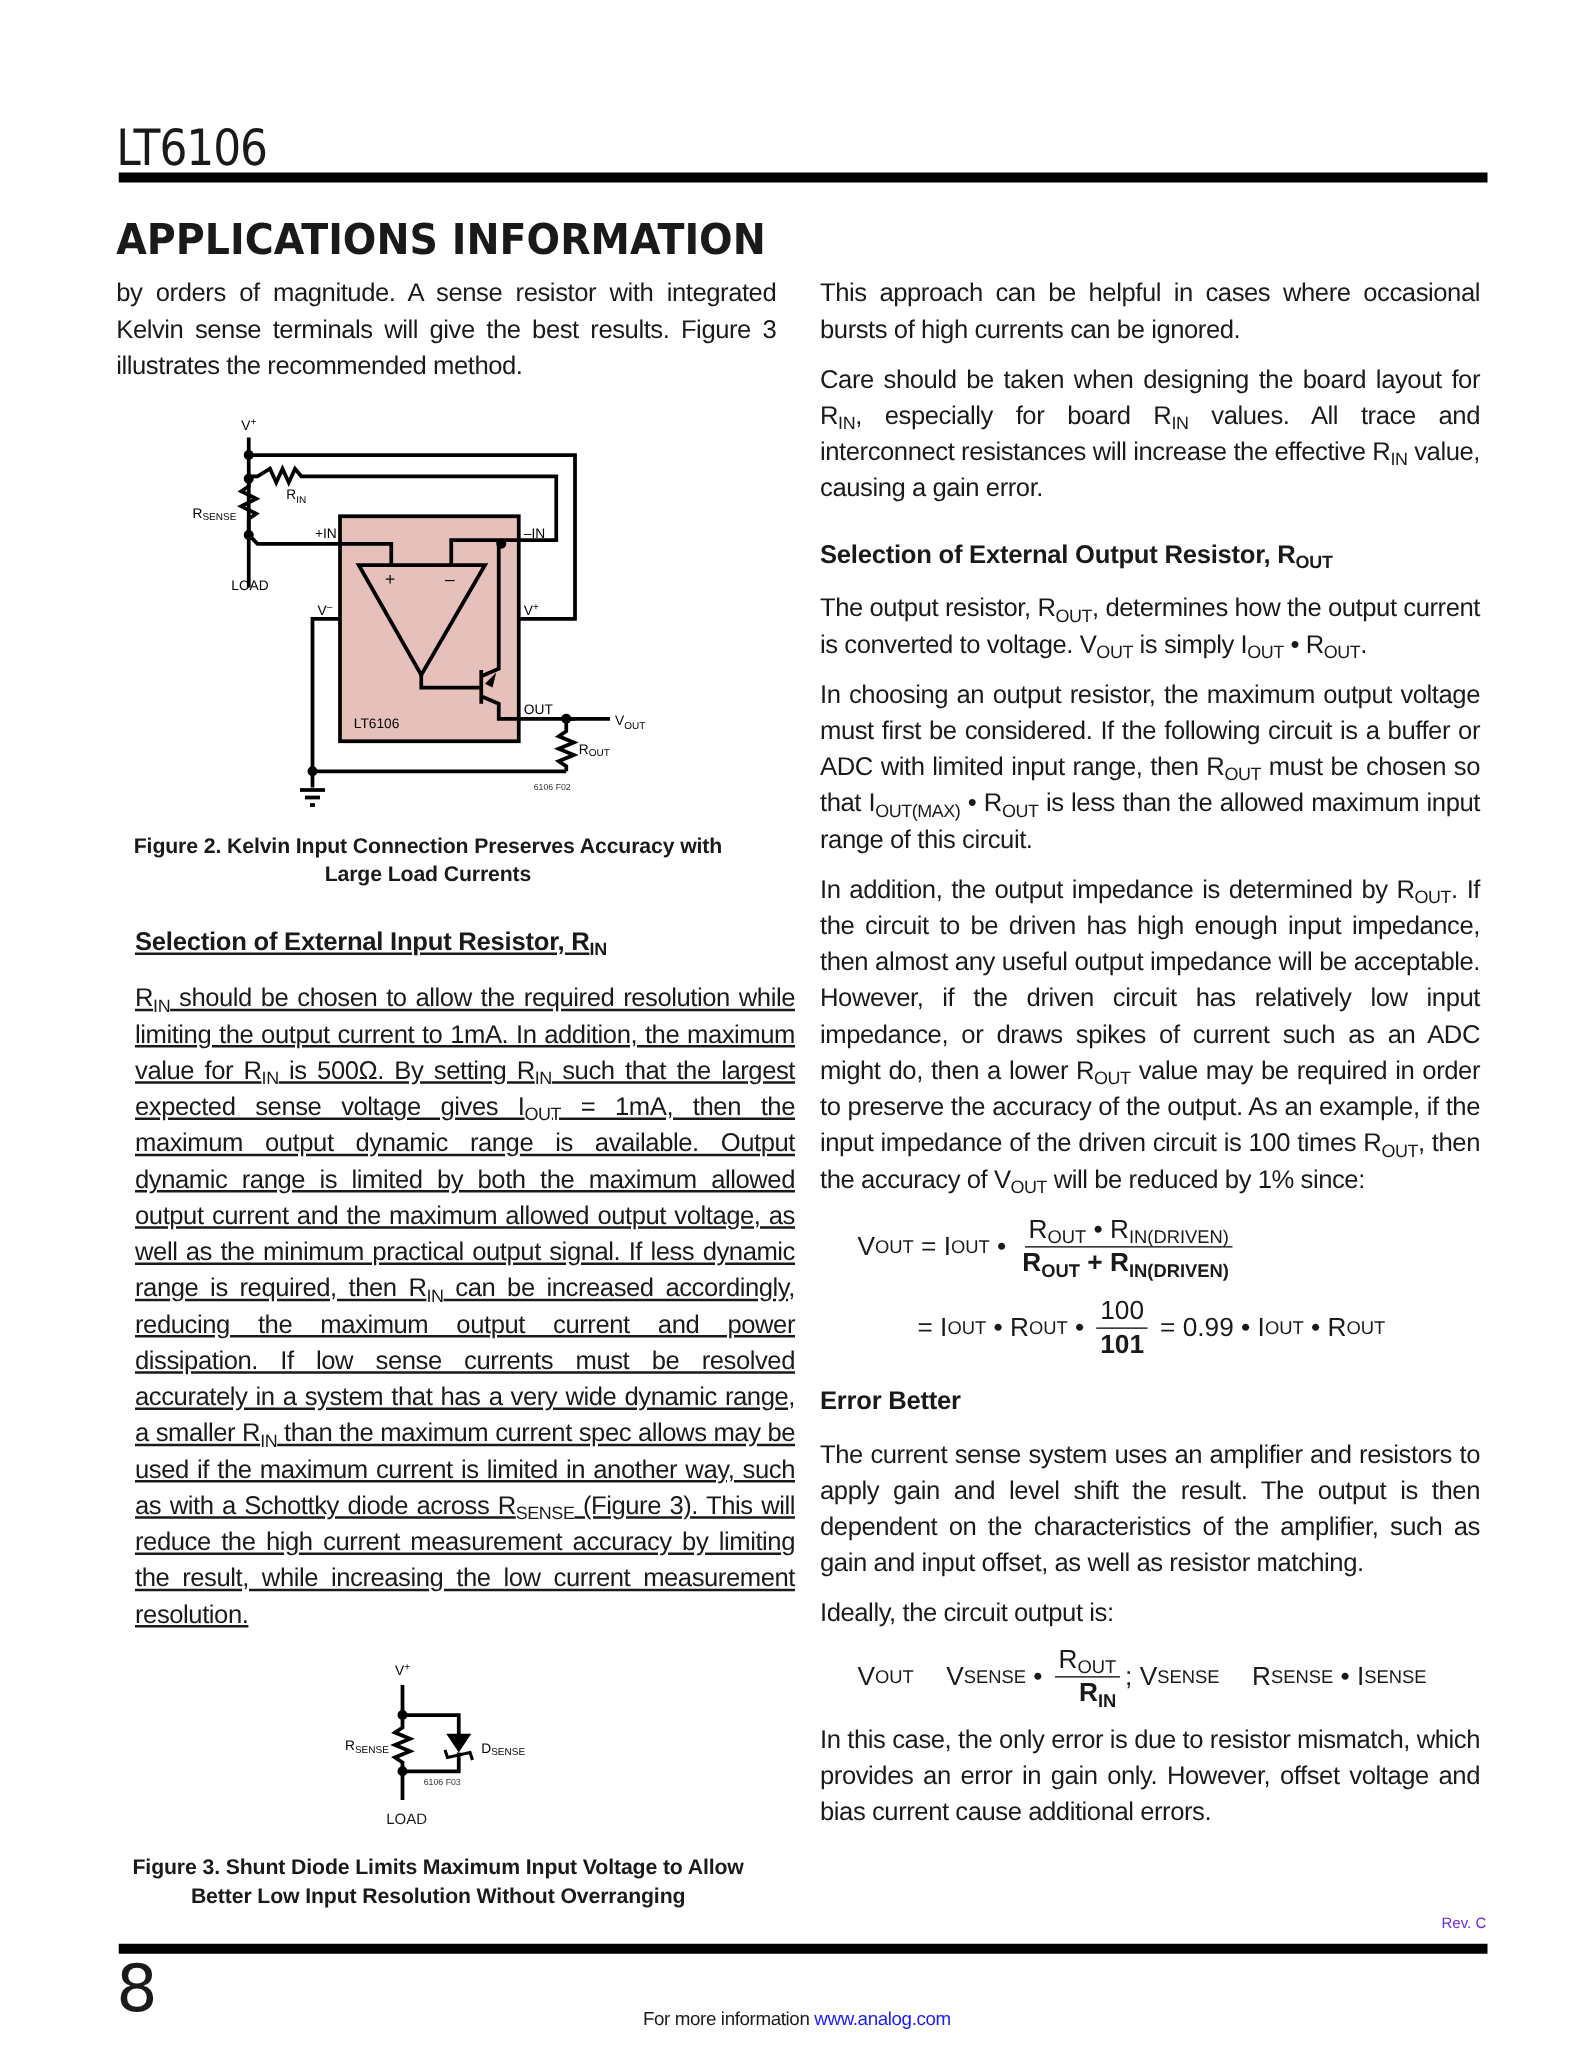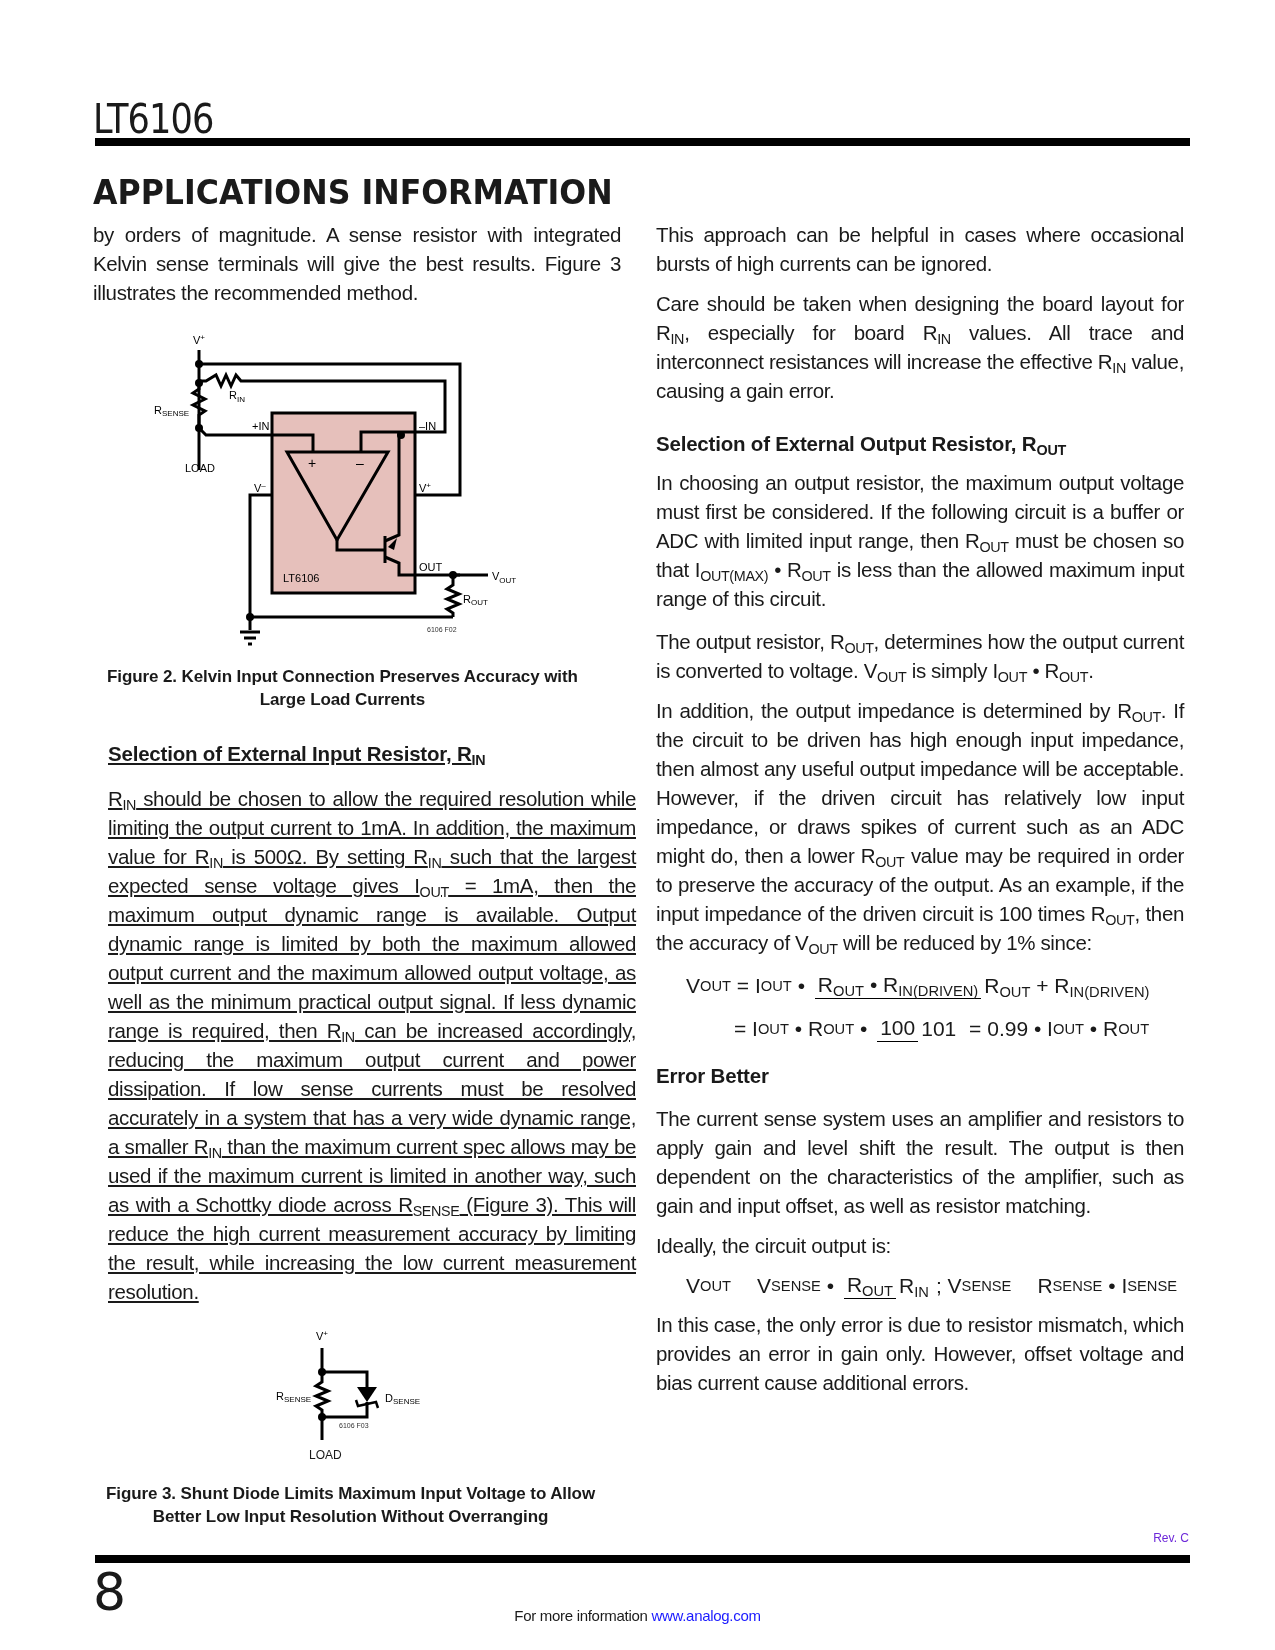--- a/index.html
+++ b/index.html
@@ -12,23 +12,23 @@
   .section-title { left: 93px; top: 172px; font-size: 34px; font-weight: bold; letter-spacing: 0px;
                    font-family: "DejaVu Sans", sans-serif; transform: scaleX(0.93); transform-origin: left top; }
   .col { position: absolute; width: 528px; font-size: 20.5px; line-height: 29px; }
   .col-left { left: 93px; top: 220px; }
   .col-right { left: 656px; top: 220px; }
   .col p { margin: 0 0 11px 0; text-align: justify; letter-spacing: -0.35px; }
   .col h3 { margin: 0 0 10px 0; font-size: 20.5px; font-weight: bold; letter-spacing: -0.2px; }
   sub { font-size: 70%; vertical-align: -0.3em; line-height: 0; }
   .fig-caption { font-weight: bold; font-size: 17px; line-height: 23px; letter-spacing: -0.1px; text-align: center; }
   .eq { font-size: 21px; display: flex; align-items: center; white-space: nowrap; }
-  .frac { display: inline-flex; flex-direction: row; align-items: flex-start; margin: 0 4px; }
+  .frac { display: inline-flex; flex-direction: column; align-items: flex-end; margin: 0 4px; }
   .frac .num { border-bottom: 1.5px solid #000; padding: 0 3px 1px 3px; line-height: 24px; }
-  .frac .den { padding: 1px 3px 0 3px; line-height: 24px; }
+  .frac .den { padding: 1px 3px 0 3px; line-height: 24px; font-weight: bold; }
   .rule-bottom { left: 95px; top: 1555px; width: 1095px; height: 8px; background: #000; }
   .page-num { left: 93px; top: 1562px; font-size: 52px; font-family: "DejaVu Sans", sans-serif; font-weight: normal; }
   .rev { right: 86px; top: 1531px; font-size: 12px; color: #6d28d9; }
   .footer { left: 0; width: 1275px; top: 1607px; text-align: center; font-size: 15px; letter-spacing: -0.3px; }
   .footer a { color: #1a1aff; text-decoration: none; }
   svg text { font-family: "Liberation Sans", sans-serif; }
 </style>
 </head>
 <body>
 
@@ -142,22 +142,22 @@
 <div class="abs fig-caption" style="left:106px; top:1482px;">
   <div>Figure 3. Shunt Diode Limits Maximum Input Voltage to Allow</div>
   <div>Better Low Input Resolution Without Overranging</div>
 </div>
 
 <div class="col col-right">
   <p>This approach can be helpful in cases where occasional bursts of high currents can be ignored.</p>
   <p><span>Care should be taken when designing the board layout for R</span><sub>IN</sub><span>, especially for board R</span><sub>IN</sub><span> values. All trace and interconnect resistances will increase the effective R</span><sub>IN</sub><span> value, causing a gain error.</span></p>
 
   <h3 style="margin-top:24px"><span>Selection of External Output Resistor, R</span><sub>OUT</sub></h3>
+  <p style="margin-top:14px"><span>The output resistor, R</span><sub>OUT</sub><span>, determines how the output current is converted to voltage. V</span><sub>OUT</sub><span> is simply I</span><sub>OUT</sub><span> • R</span><sub>OUT</sub><span>.</span></p>
   <p><span>In choosing an output resistor, the maximum output voltage must first be considered. If the following circuit is a buffer or ADC with limited input range, then R</span><sub>OUT</sub><span> must be chosen so that I</span><sub>OUT(MAX)</sub><span> • R</span><sub>OUT</sub><span> is less than the allowed maximum input range of this circuit.</span></p>
-  <p style="margin-top:14px"><span>The output resistor, R</span><sub>OUT</sub><span>, determines how the output current is converted to voltage. V</span><sub>OUT</sub><span> is simply I</span><sub>OUT</sub><span> • R</span><sub>OUT</sub><span>.</span></p>
   <p><span>In addition, the output impedance is determined by R</span><sub>OUT</sub><span>. If the circuit to be driven has high enough input impedance, then almost any useful output impedance will be acceptable. However, if the driven circuit has relatively low input impedance, or draws spikes of current such as an ADC might do, then a lower R</span><sub>OUT</sub><span> value may be required in order to preserve the accuracy of the output. As an example, if the input impedance of the driven circuit is 100 times R</span><sub>OUT</sub><span>, then the accuracy of V</span><sub>OUT</sub><span> will be reduced by 1% since:</span></p>
 
   <div class="eq" style="margin:14px 0 0 30px;">
     <span>V</span>
       <sub>OUT</sub>
     <span style="white-space:pre"> = I</span>
       <sub>OUT</sub>
     <span style="white-space:pre"> • </span>
     <span class="frac">
       <span class="num"><span>R</span><sub>OUT</sub><span style="white-space:pre"> • R</span><sub>IN(DRIVEN)</sub></span>

